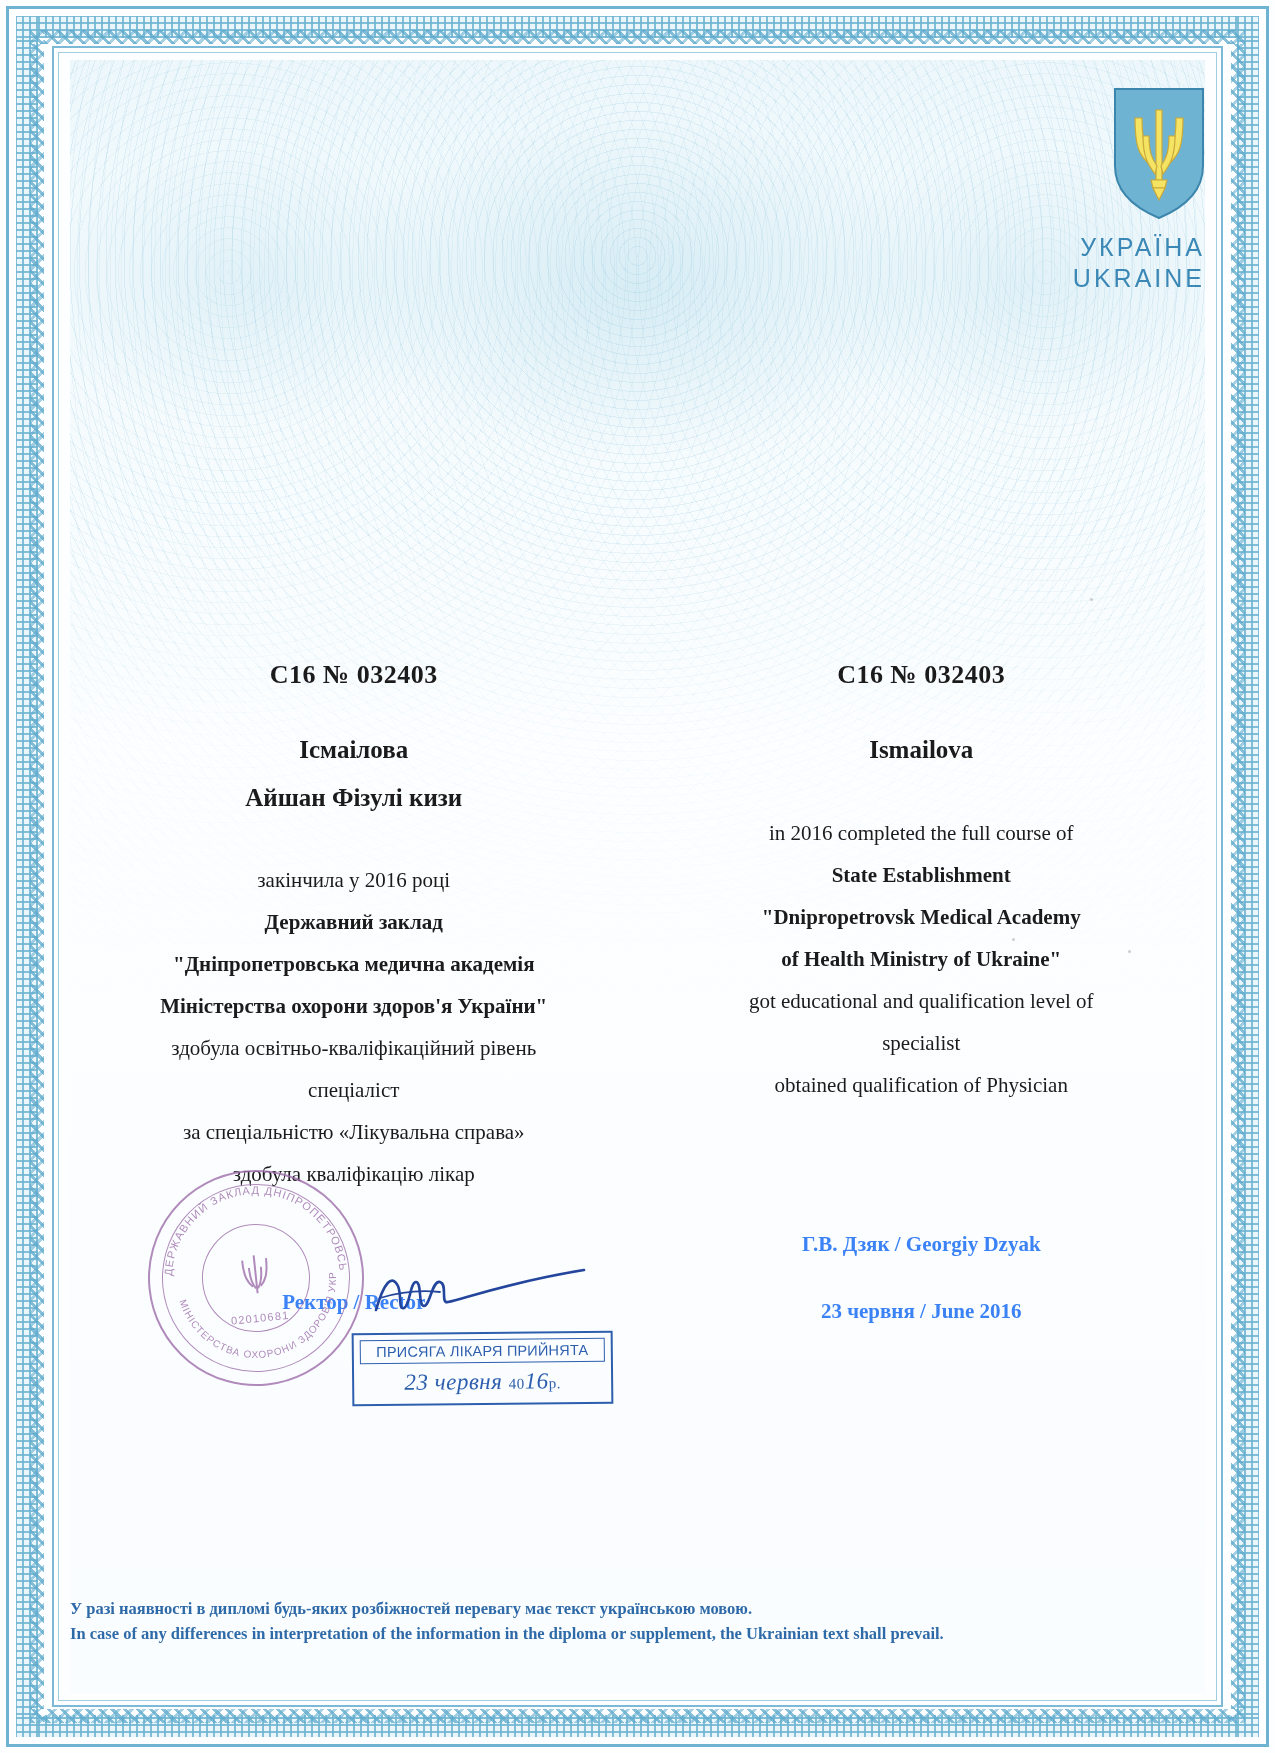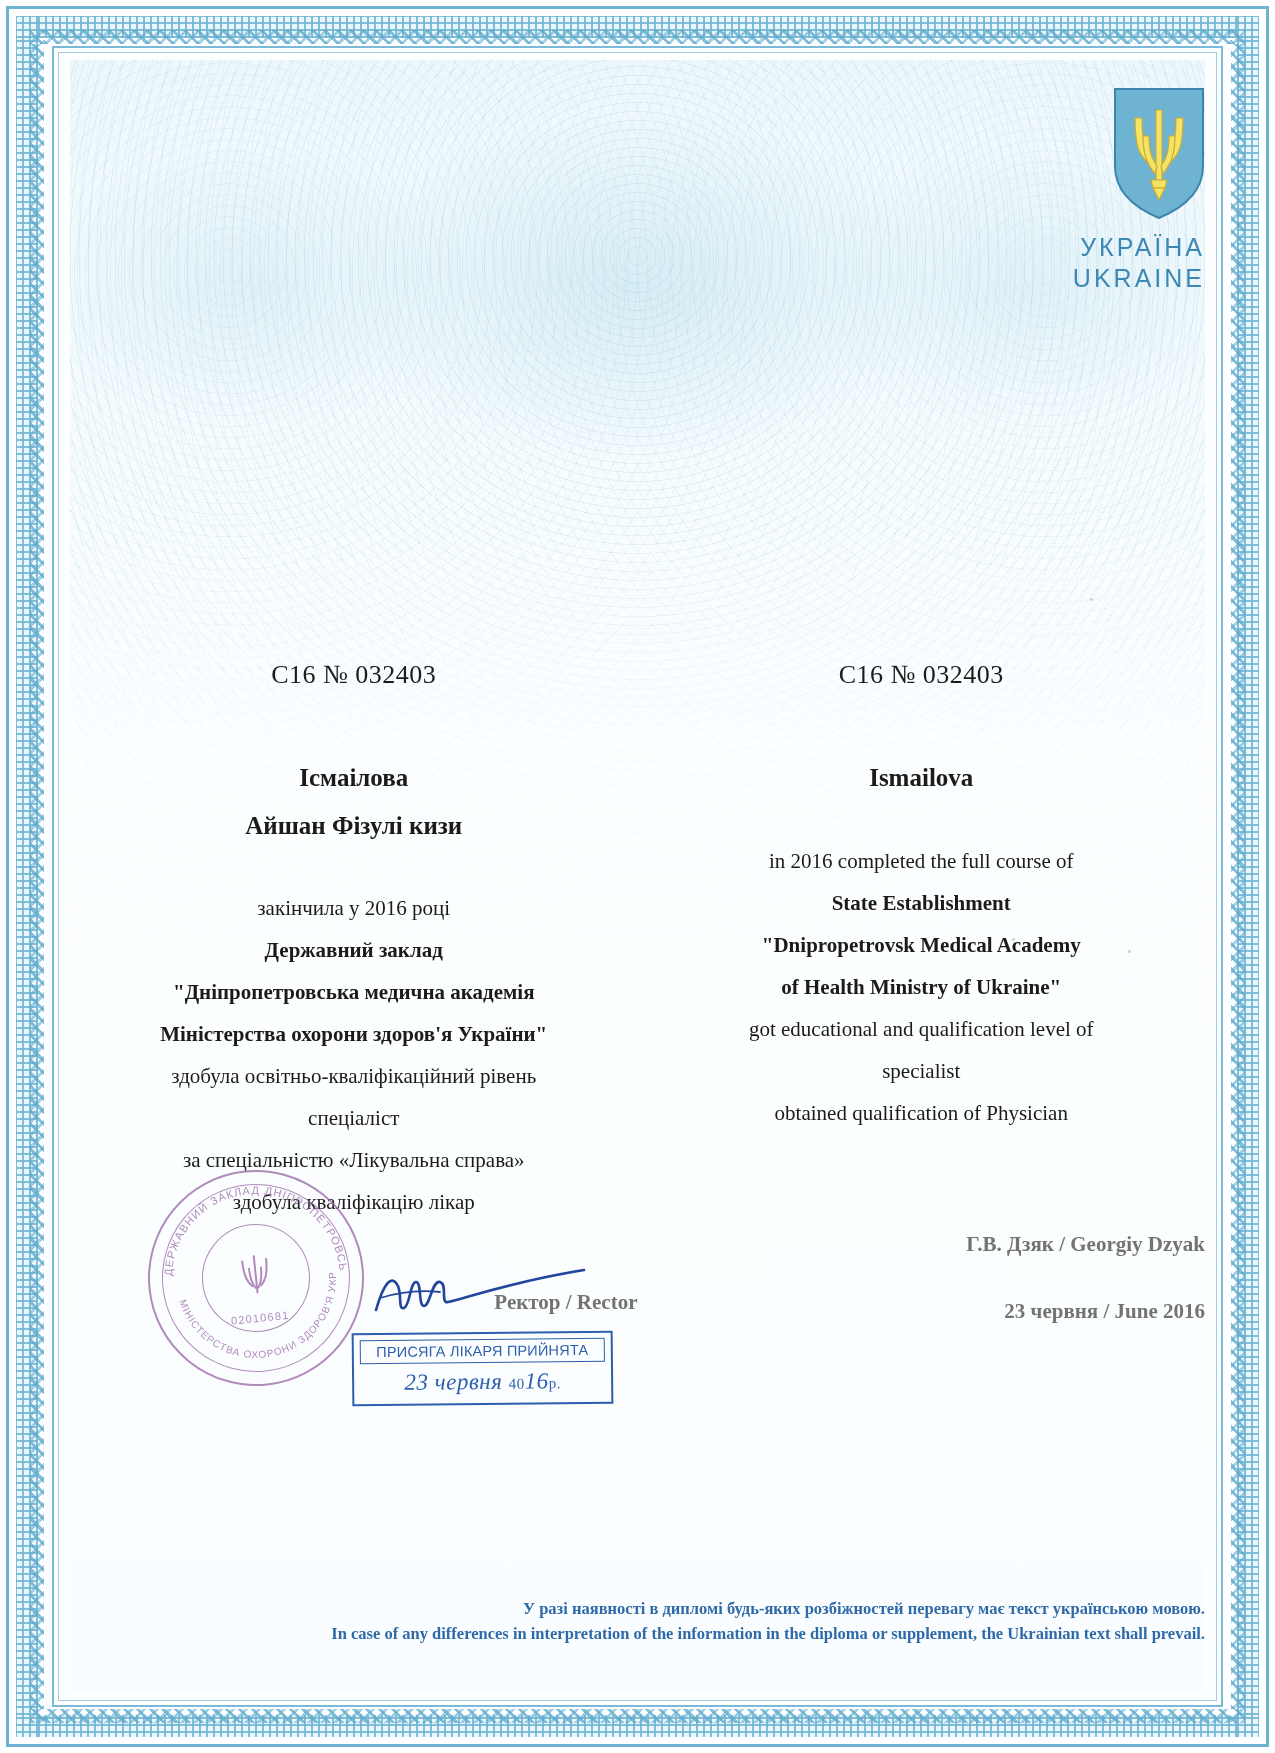--- a/index.html
+++ b/index.html
@@ -141,23 +141,23 @@
     left: 0; right: 0;
     display: flex;
   }
   .col {
     width: 50%;
     text-align: center;
     color: #1b1b1b;
   }
   .serial {
     font-size: 26px;
-    font-weight: normal;
+    font-weight: bold;
     letter-spacing: 0.5px;
-    margin-bottom: 64px;
+    margin-bottom: 36px;
   }
   .name-line {
     font-size: 25px;
     font-weight: bold;
     line-height: 1.9;
   }
   .name-block { margin-bottom: 38px; }
   .para {
     font-size: 21px;
     line-height: 2.0;
@@ -166,24 +166,24 @@
 
   
   .sign-row {
     position: absolute;
     top: 1172px;
     left: 0; right: 0;
     display: flex;
   }
   .sign-left, .sign-right {
     width: 50%;
-    text-align: right;
+    text-align: center;
     font-size: 21px;
     font-weight: bold;
-    color: #737373;
+    color: #3b82f6;
   }
   .sign-left { padding-top: 58px; }
   .sign-right .r1 { margin-bottom: 42px; }
 
   
   .stamp {
     position: absolute;
     left: 78px;
     top: 1110px;
     width: 212px;
@@ -272,21 +272,21 @@
     text-align: center;
     letter-spacing: 0.5px;
   }
   .oath-date .small { font-size: 15px; font-style: normal; }
 
   
   .footer {
     position: absolute;
     left: 0; right: 0;
     bottom: 46px;
-    text-align: right;
+    text-align: left;
     color: #2f6aa8;
     font-family: "Liberation Serif", serif;
     font-weight: bold;
     font-size: 16.5px;
     line-height: 1.55;
   }
   .footer .f2 { color: #2f6aa8; }
 
   .speck {
     position: absolute;

